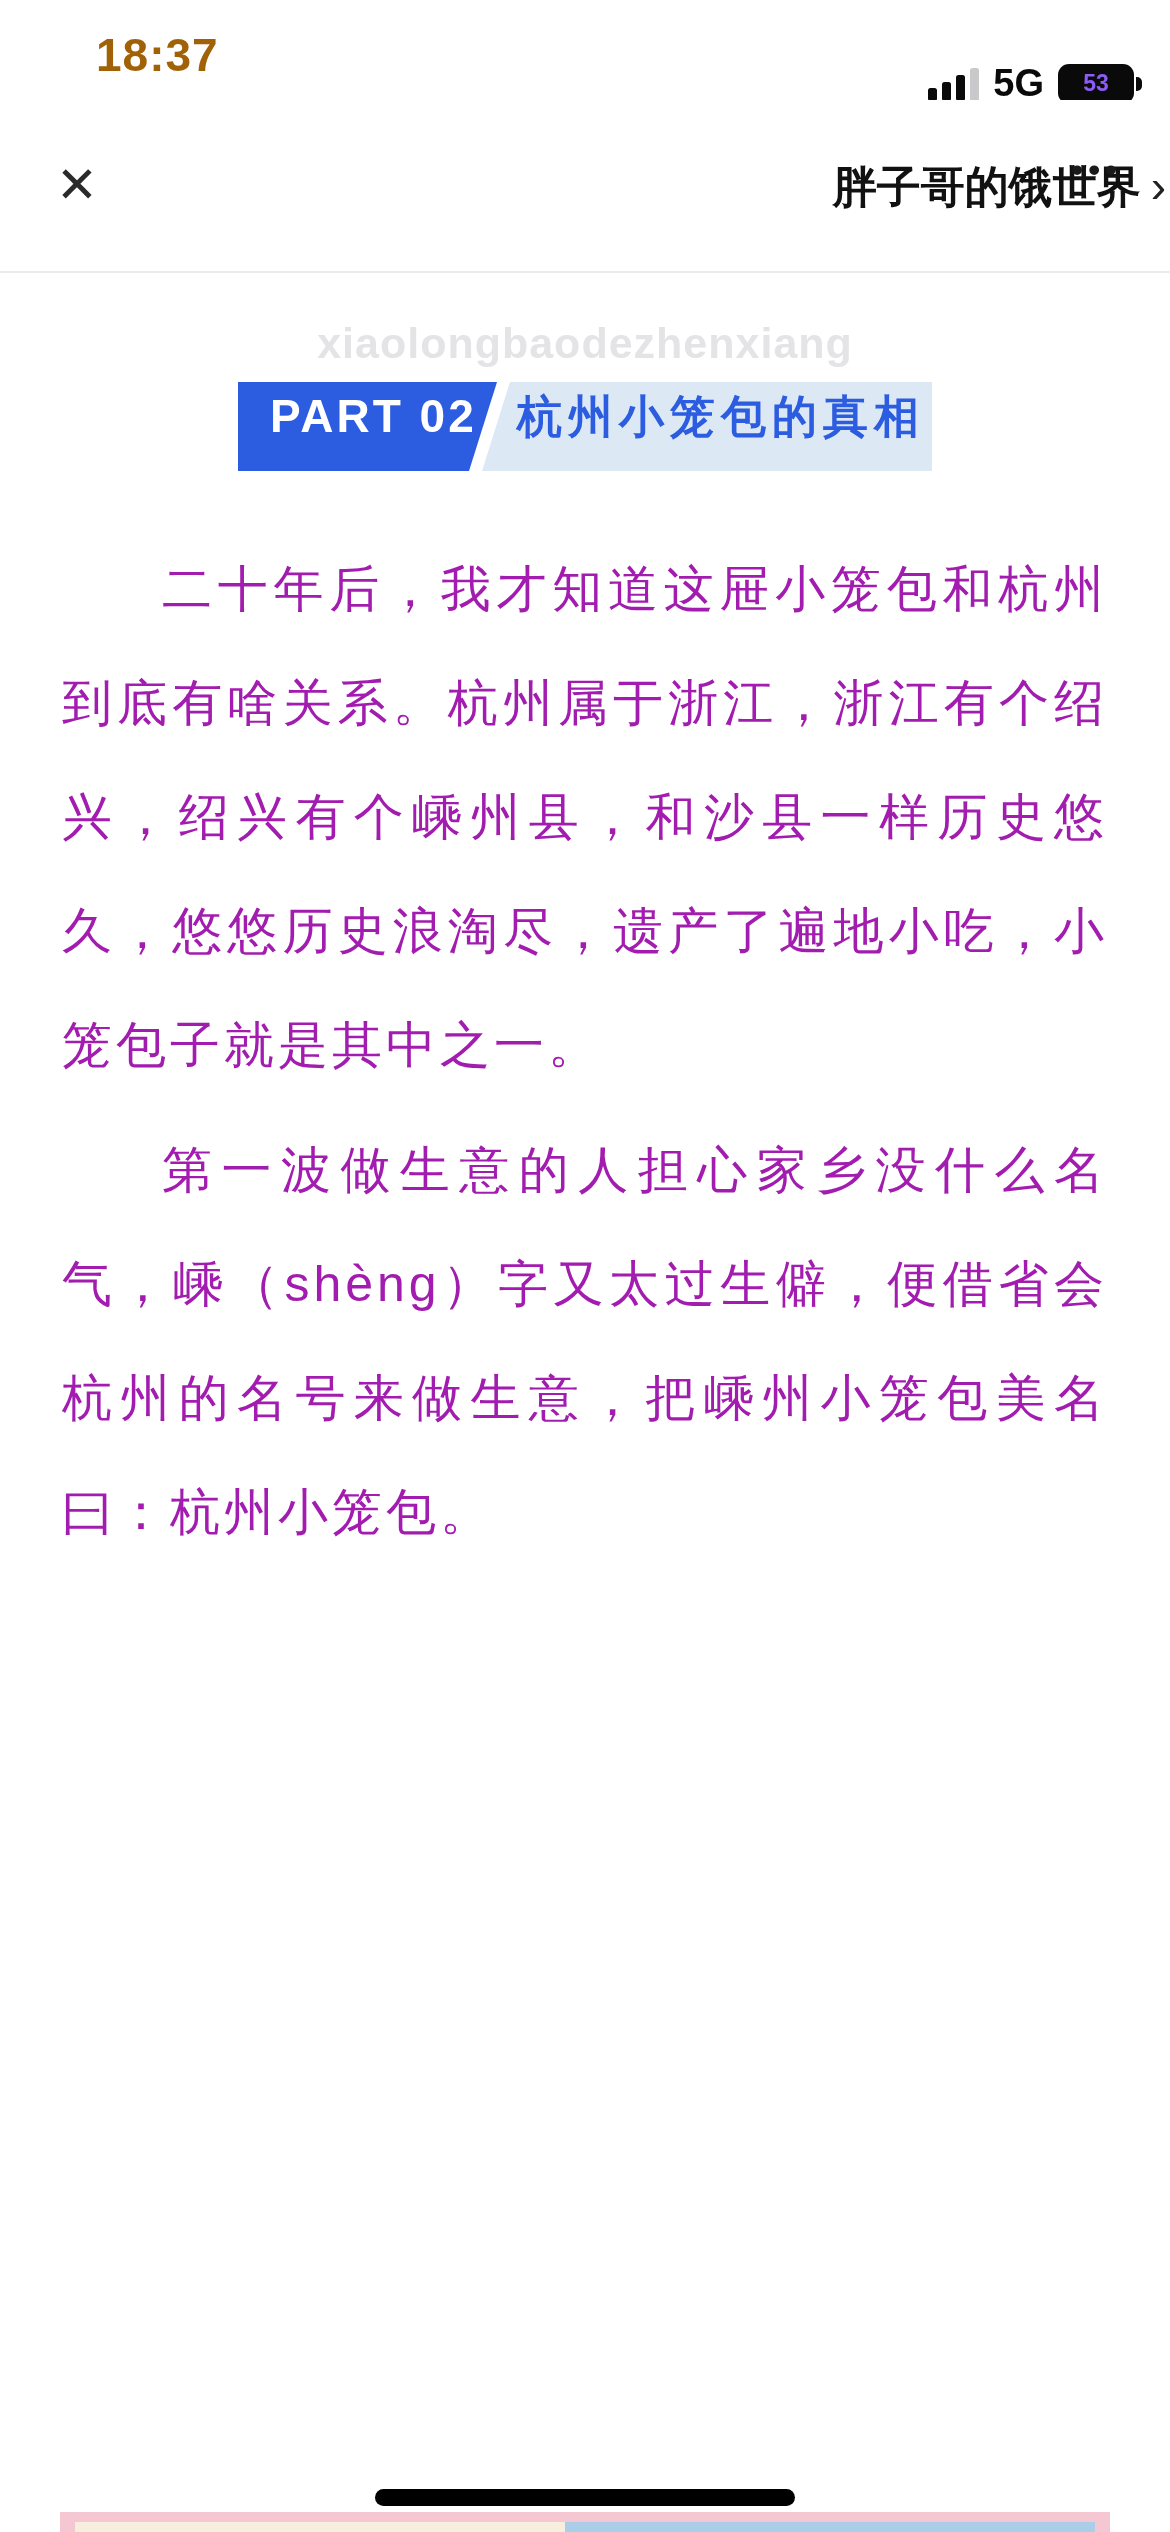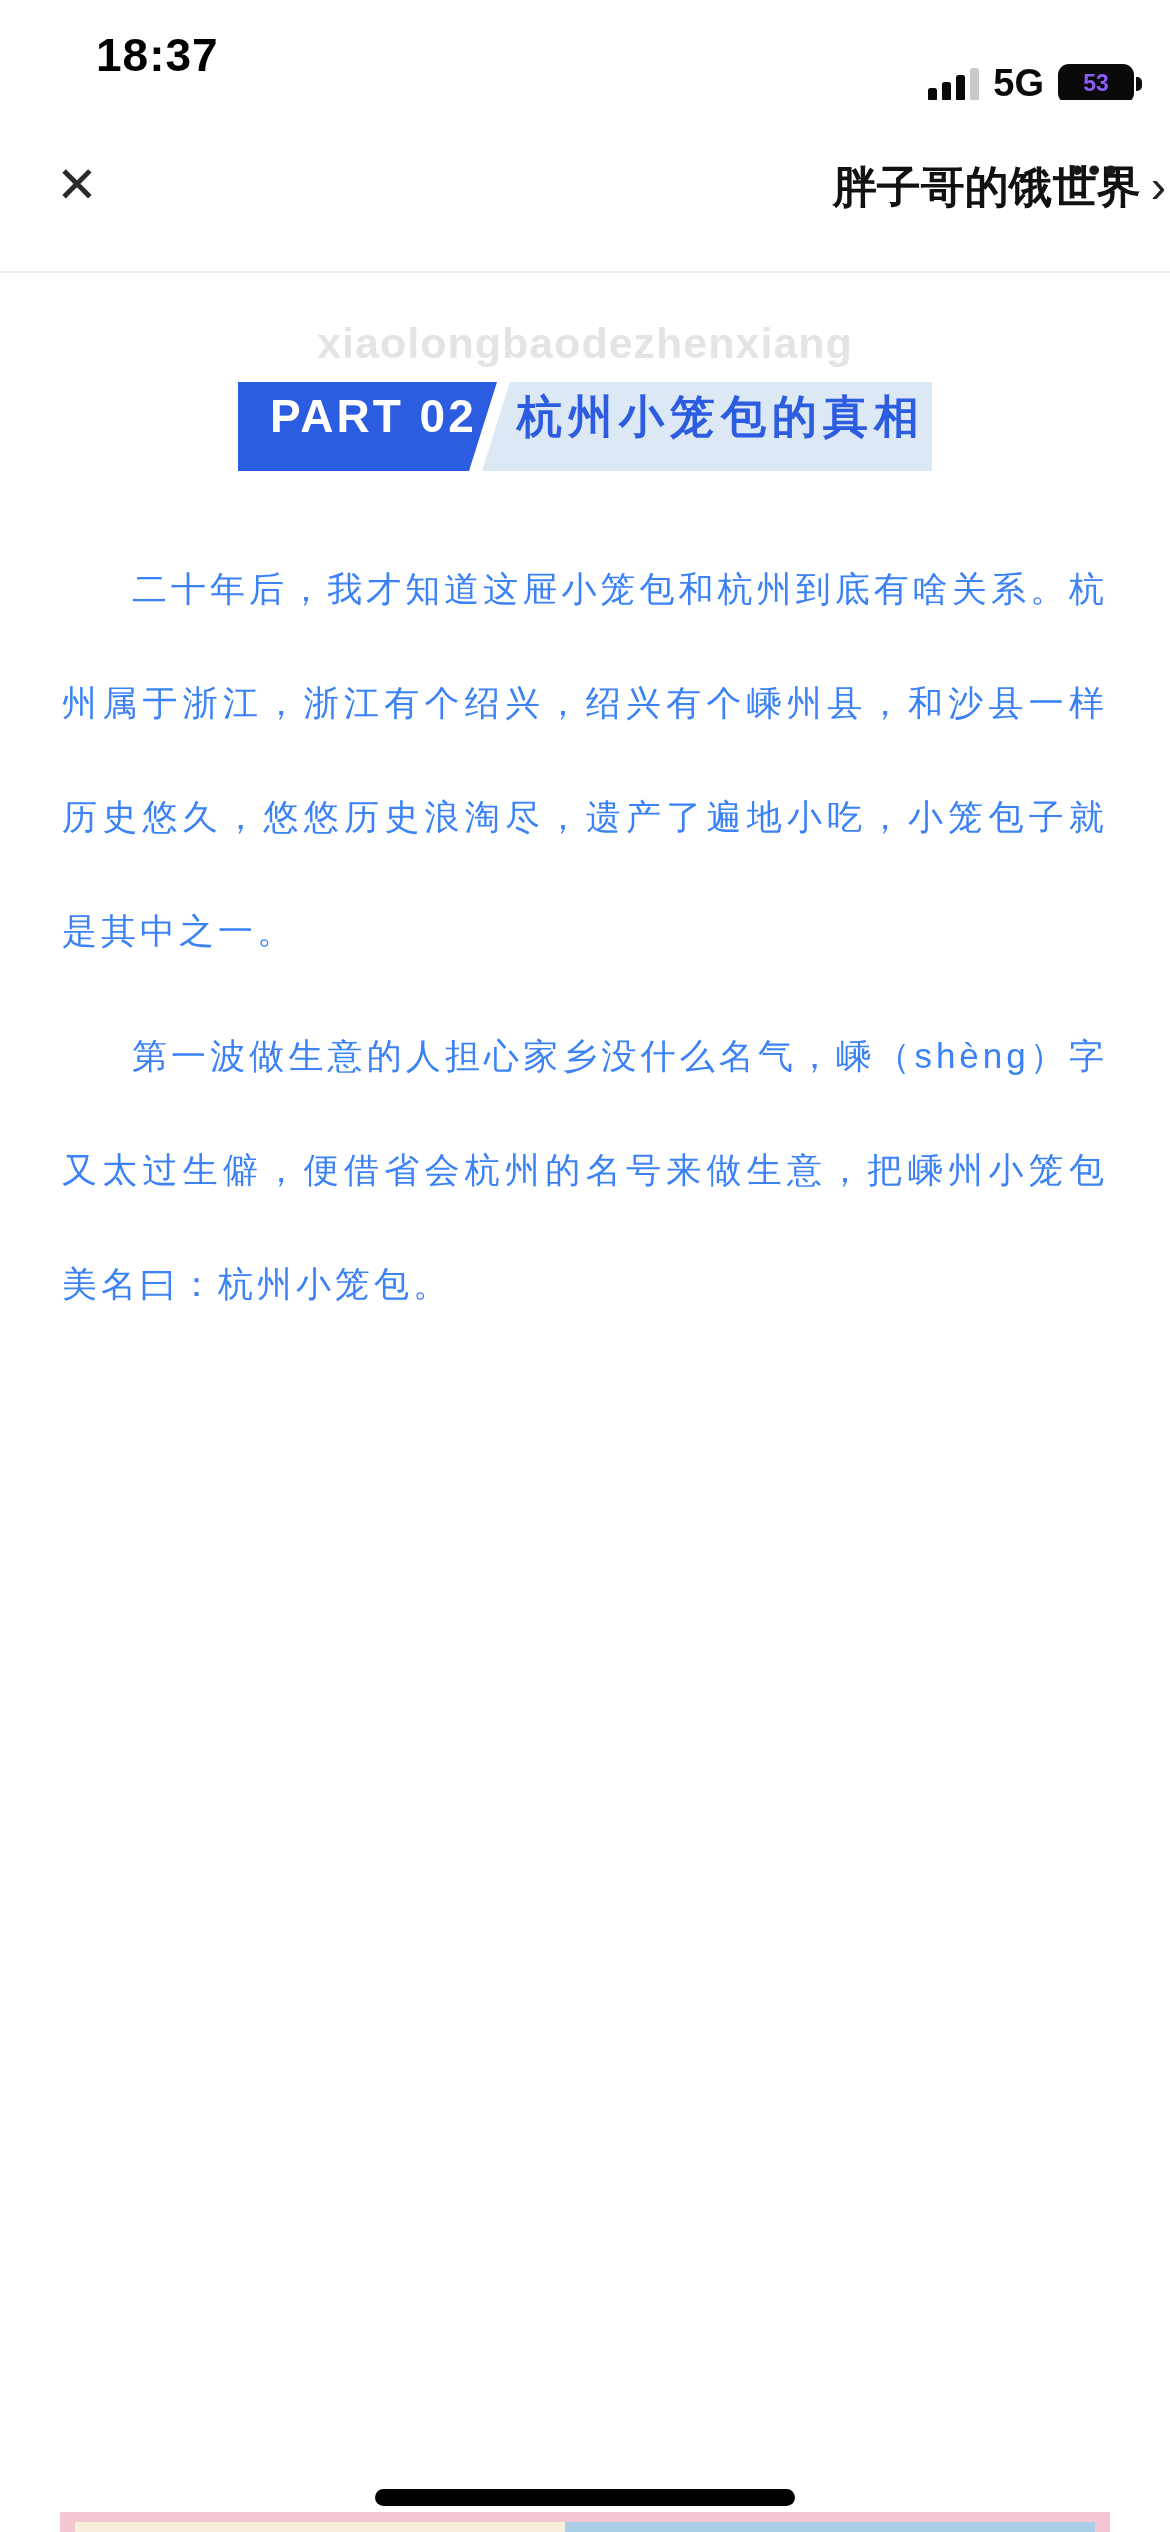--- a/index.html
+++ b/index.html
@@ -4,21 +4,21 @@
 <style>
   html,body{margin:0;padding:0;}
   body{
     width:1170px;height:2532px;position:relative;overflow:hidden;
     background:#ffffff;
     font-family:"Liberation Sans","DejaVu Sans",sans-serif;
     color:#212121;
   }
   
   .status-bar{position:absolute;top:0;left:0;width:1170px;height:100px;background:#fff;}
-  .sb-time{position:absolute;left:96px;top:28px;font-size:46px;font-weight:700;letter-spacing:1px;color:#000000;}
+  .sb-time{position:absolute;left:96px;top:28px;font-size:46px;font-weight:700;letter-spacing:1px;color:#a16207;}
   .sb-right{position:absolute;right:36px;top:40px;display:flex;align-items:center;gap:14px;margin-top:22px;}
   .signal{display:flex;align-items:flex-end;gap:5px;height:34px;}
   .signal i{display:block;width:9px;border-radius:2.5px;background:#0a0a0a;}
   .signal i.b1{height:13px}
   .signal i.b2{height:19px}
   .signal i.b3{height:26px}
   .signal i.b4{height:33px;background:#c9c9cb;}
   .sb-net{font-size:38px;font-weight:600;color:#0a0a0a;}
   .battery{position:relative;width:76px;height:40px;background:#0a0a0a;border-radius:11px;
     display:flex;align-items:center;justify-content:center;}
@@ -45,22 +45,22 @@
   .badge .blue{position:absolute;inset:0;background:#2c5ce0;
     clip-path:polygon(0 0,259px 0,231px 89px,0 89px);}
   .badge .part{position:absolute;left:32px;top:0;height:67px;display:flex;align-items:center;
     color:#ffffff;font-size:46px;font-weight:700;letter-spacing:3px;}
   .badge .sect{position:absolute;left:272px;right:0;top:0;height:69px;display:flex;
     align-items:center;justify-content:center;color:#2c5ce0;font-size:45px;font-weight:700;
     letter-spacing:6px;}
   .body-text{margin:61px 62px 0 62px;}
   .body-text p{
     margin:0 0 11px 0;
-    font-size:35px;line-height:114px;letter-spacing:4px;
-    text-align:justify;text-indent:2em;color:#3b82f6;
+    font-size:50px;line-height:114px;letter-spacing:4px;
+    text-align:justify;text-indent:2em;color:#a21caf;
     word-break:break-all;line-break:strict;
   }
   
   .home-indicator{position:absolute;left:375px;top:2489px;width:420px;height:17px;
     border-radius:9px;background:#000;}
   .bottom-image-strip{position:absolute;left:60px;top:2512px;width:1050px;height:20px;
     background:#f4c7d2;overflow:hidden;}
   .bottom-image-strip .img{position:absolute;left:15px;right:15px;top:10px;height:10px;
     background:linear-gradient(90deg,#f7eedd 0%,#f7eedd 48%,#aacee8 48%,#aacee8 100%);}
 </style>

